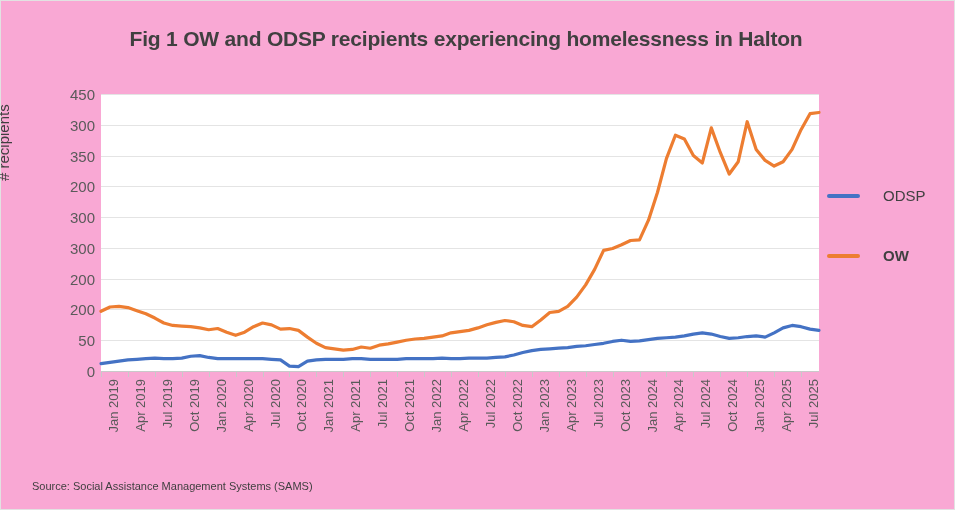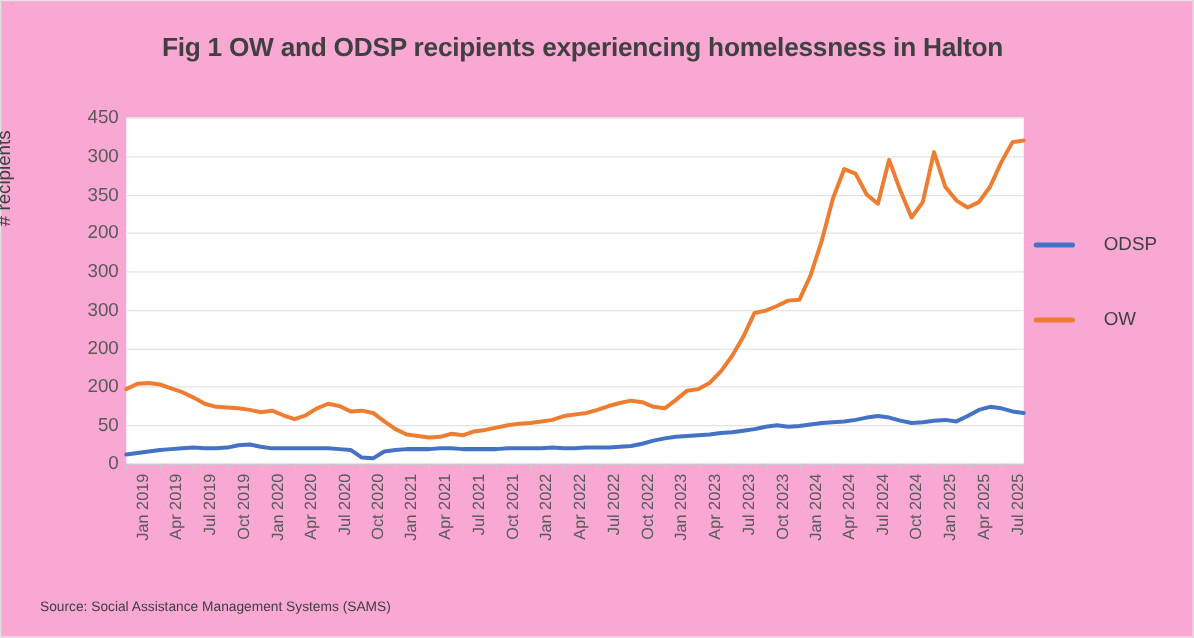--- a/index.html
+++ b/index.html
@@ -255,21 +255,21 @@
       <div class="xlabel" style="left: 651.2px;">Jan 2025</div>
       <div class="xlabel" style="left: 678.125px;">Apr 2025</div>
       <div class="xlabel" style="left: 705.05px;">Jul 2025</div>
     </div>
 
   <div id="legend">
       <div class="legend-entry" style="top: 0px;">
         <span class="legend-swatch" style="background: rgb(68, 114, 196);"></span>
         <span class="legend-label">ODSP</span>
       </div>
-      <div class="legend-entry" style="top: 60px;">
+      <div class="legend-entry" style="top: 60px; font-weight: bold;">
         <span class="legend-swatch" style="background: rgb(237, 125, 49);"></span>
         <span class="legend-label">OW</span>
       </div>
     </div>
 
   <div id="source-note">Source: Social Assistance Management Systems (SAMS)</div>
 
 </div>
 
 </body></html>

